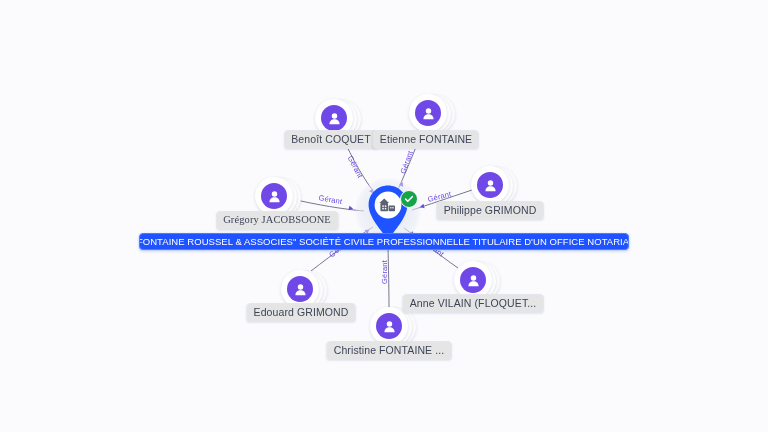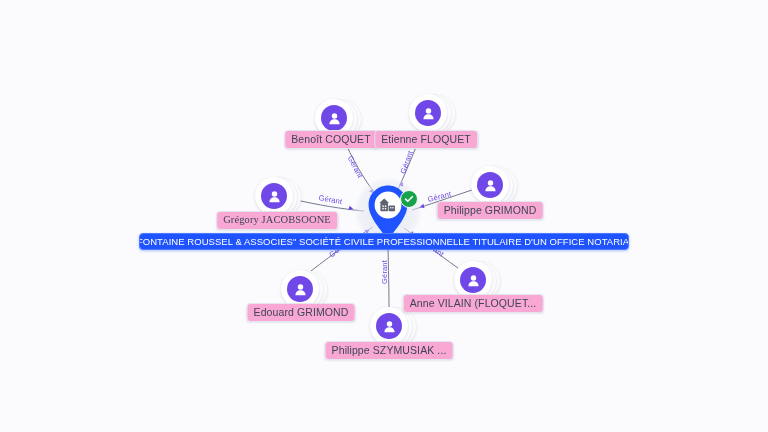--- a/index.html
+++ b/index.html
@@ -76,21 +76,21 @@
     display: flex;
     align-items: center;
     justify-content: center;
   }
   .avatar svg { display: block; }
 
   .node-label {
     position: absolute;
     transform: translateX(-50%);
     white-space: nowrap;
-    background: #f9a8d4;
+    background: #e5e5e5;
     border: 1px solid #e3e6ef;
     border-radius: 4px;
     padding: 2px 6px 3px 6px;
     font-size: 10.5px;
     color: #3d4558;
     line-height: 12px;
     box-shadow: 0 1px 2px rgba(40,50,90,.10);
     letter-spacing: .1px;
   }
 
@@ -204,21 +204,21 @@
           <div class="card c2"></div>
           <div class="card c1"></div>
           <div class="avatar" style="background: rgb(112, 72, 232);">
             <svg width="15" height="15" viewBox="0 0 16 16" xmlns="http://www.w3.org/2000/svg">
               <circle cx="8" cy="5.4" r="2.9" fill="#ffffff"></circle>
               <path d="M2.6 14.2 C2.6 10.6 5.0 8.9 8 8.9 C11 8.9 13.4 10.6 13.4 14.2 Z" fill="#ffffff"></path>
             </svg>
           </div>
         </div>
       </div>
-      <div class="node-label" style="left: 426px; top: 130px; color: rgb(61, 69, 88);">Etienne FLOQUET</div>
+      <div class="node-label" style="left: 426px; top: 130px; color: rgb(61, 69, 88);">Etienne FONTAINE</div>
       <div class="person-node" style="left: 274px; top: 196px;">
         <div class="stack">
           <div class="card c3"></div>
           <div class="card c2"></div>
           <div class="card c1"></div>
           <div class="avatar" style="background: rgb(112, 72, 232);">
             <svg width="15" height="15" viewBox="0 0 16 16" xmlns="http://www.w3.org/2000/svg">
               <circle cx="8" cy="5.4" r="2.9" fill="#ffffff"></circle>
               <path d="M2.6 14.2 C2.6 10.6 5.0 8.9 8 8.9 C11 8.9 13.4 10.6 13.4 14.2 Z" fill="#ffffff"></path>
             </svg>
@@ -260,21 +260,21 @@
           <div class="card c2"></div>
           <div class="card c1"></div>
           <div class="avatar" style="background: rgb(112, 72, 232);">
             <svg width="15" height="15" viewBox="0 0 16 16" xmlns="http://www.w3.org/2000/svg">
               <circle cx="8" cy="5.4" r="2.9" fill="#ffffff"></circle>
               <path d="M2.6 14.2 C2.6 10.6 5.0 8.9 8 8.9 C11 8.9 13.4 10.6 13.4 14.2 Z" fill="#ffffff"></path>
             </svg>
           </div>
         </div>
       </div>
-      <div class="node-label" style="left: 389px; top: 341px; color: rgb(61, 69, 88);">Philippe SZYMUSIAK ...</div>
+      <div class="node-label" style="left: 389px; top: 341px; color: rgb(61, 69, 88);">Christine FONTAINE ...</div>
       <div class="person-node" style="left: 473px; top: 280px;">
         <div class="stack">
           <div class="card c3"></div>
           <div class="card c2"></div>
           <div class="card c1"></div>
           <div class="avatar" style="background: rgb(112, 72, 232);">
             <svg width="15" height="15" viewBox="0 0 16 16" xmlns="http://www.w3.org/2000/svg">
               <circle cx="8" cy="5.4" r="2.9" fill="#ffffff"></circle>
               <path d="M2.6 14.2 C2.6 10.6 5.0 8.9 8 8.9 C11 8.9 13.4 10.6 13.4 14.2 Z" fill="#ffffff"></path>
             </svg>

